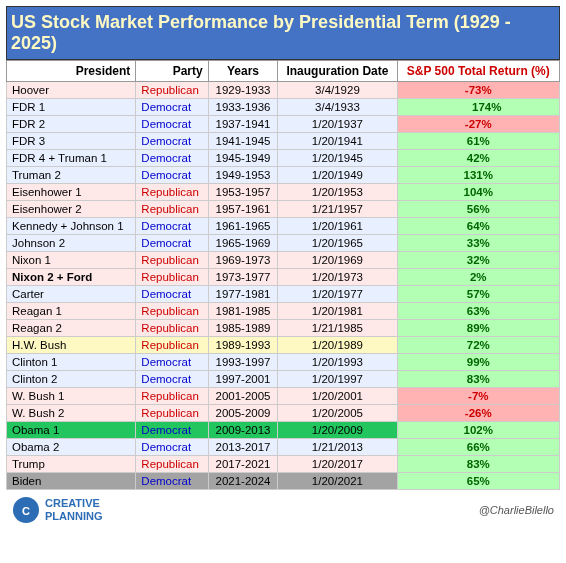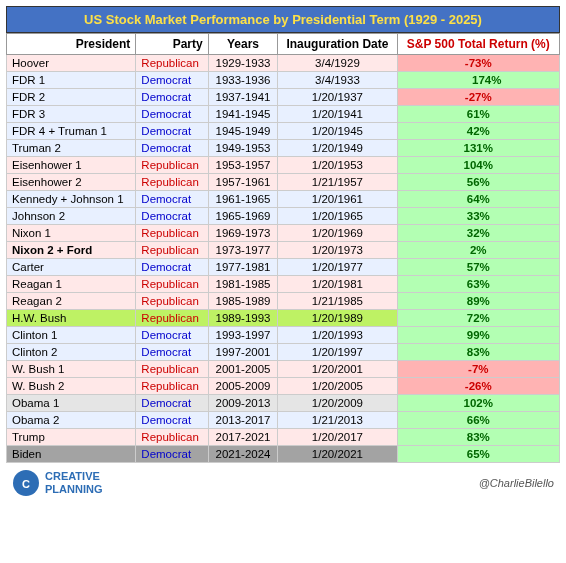--- a/index.html
+++ b/index.html
@@ -8,24 +8,23 @@
       font-size: 12px;
       background: #fff;
       width: 566px;
     }
     .container {
       width: 566px;
       padding: 6px;
     }
     .title {
       background: #4472c4;
-      color: #fde047;
-      text-align: center;
+      color: #fef9c3;
       font-weight: bold;
-      font-size: 13px;
+      font-size: 18px;
       padding: 5px 4px;
       border: 1px solid #333;
     }
     table {
       width: 100%;
       border-collapse: collapse;
     }
     thead tr th {
       background: #fff;
       border: 1px solid #999;
@@ -210,21 +209,21 @@
           <td>1/20/1981</td>
           <td class="ret-positive" style="color: rgb(0, 102, 0);">63%</td>
         </tr>
         <tr style="background: rgb(255, 232, 232);">
           <td style="font-weight: normal;">Reagan 2</td>
           <td class="rep">Republican</td>
           <td>1985-1989</td>
           <td>1/21/1985</td>
           <td class="ret-positive" style="color: rgb(0, 102, 0);">89%</td>
         </tr>
-        <tr style="background: #bef264;">
+        <tr style="background: #fef9c3;">
           <td style="font-weight: normal;">H.W. Bush</td>
           <td class="rep">Republican</td>
           <td>1989-1993</td>
           <td>1/20/1989</td>
           <td class="ret-positive" style="color: rgb(0, 102, 0);">72%</td>
         </tr>
         <tr style="background: rgb(232, 240, 255);">
           <td style="font-weight: normal;">Clinton 1</td>
           <td class="dem">Democrat</td>
           <td>1993-1997</td>
@@ -245,21 +244,21 @@
           <td>1/20/2001</td>
           <td class="ret-negative" style="color: rgb(204, 0, 0);">-7%</td>
         </tr>
         <tr style="background: rgb(255, 232, 232);">
           <td style="font-weight: normal;">W. Bush 2</td>
           <td class="rep">Republican</td>
           <td>2005-2009</td>
           <td>1/20/2005</td>
           <td class="ret-negative" style="color: rgb(204, 0, 0);">-26%</td>
         </tr>
-        <tr style="background: #e5e5e5;">
+        <tr style="background: #22c55e;">
           <td style="font-weight: normal;">Obama 1</td>
           <td class="dem">Democrat</td>
           <td>2009-2013</td>
           <td>1/20/2009</td>
           <td class="ret-positive" style="color: rgb(0, 102, 0);">102%</td>
         </tr>
         <tr style="background: rgb(232, 240, 255);">
           <td style="font-weight: normal;">Obama 2</td>
           <td class="dem">Democrat</td>
           <td>2013-2017</td>

